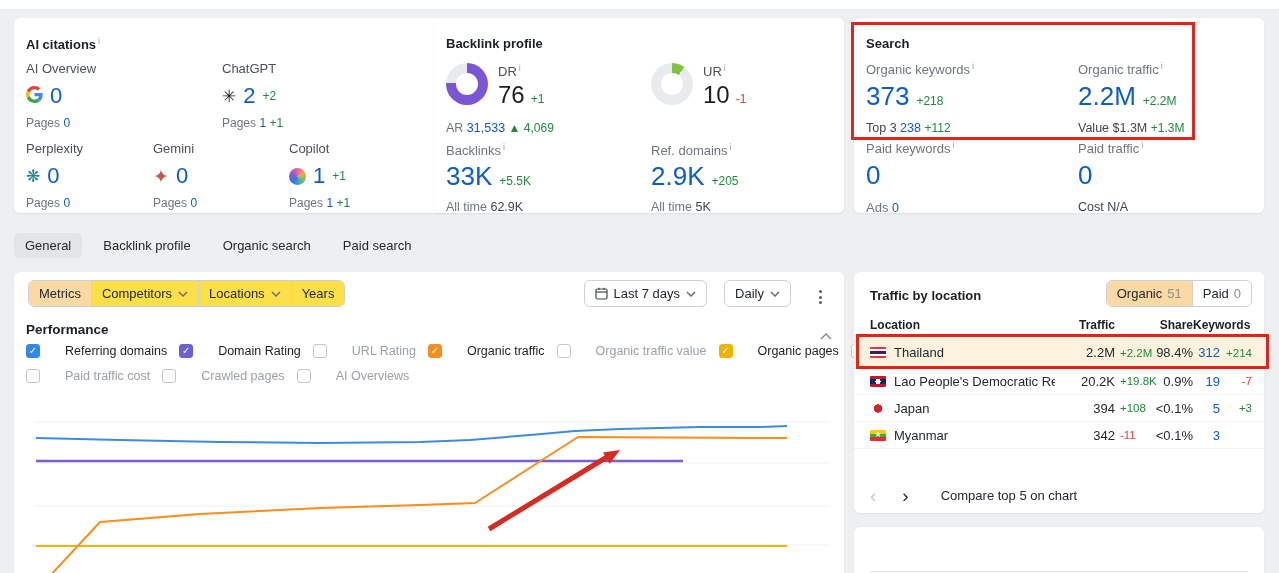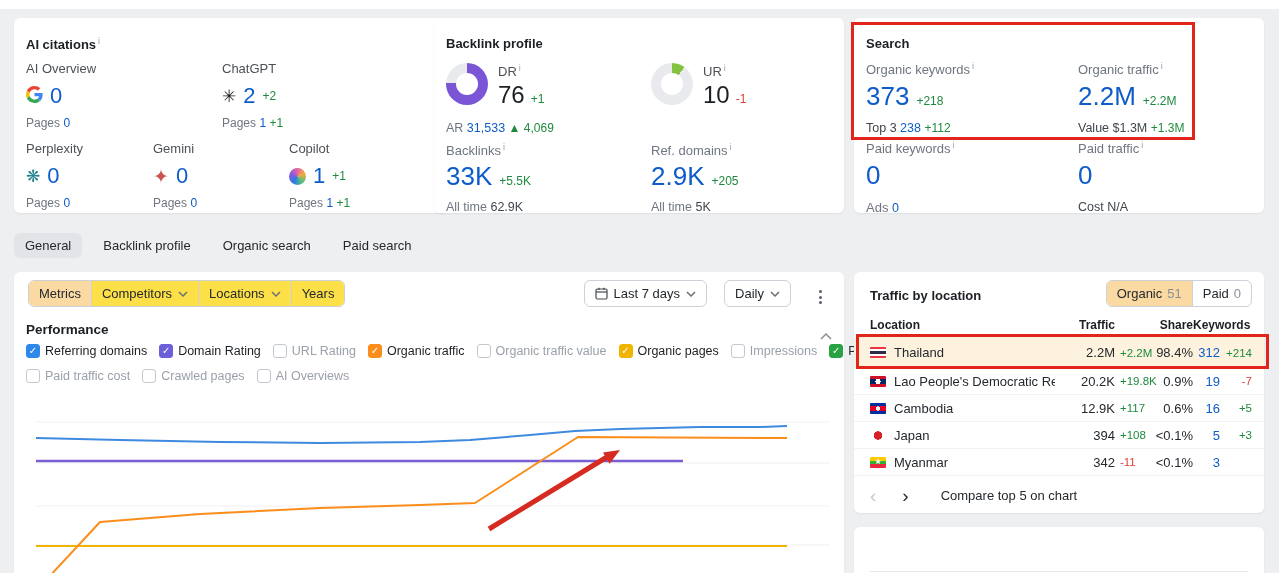--- a/index.html
+++ b/index.html
@@ -95,21 +95,21 @@
   .kebab i { width:3px; height:3px; border-radius:50%; background:#566069; }
 
   .perf-header { position:absolute; left:12px; top:50px; font-size:13.5px; font-weight:bold; color:#1c2024; }
   .perf-collapse { position:absolute; right:12px; top:54px; cursor:pointer; }
   .cb-row { position:absolute; left:12px; display:flex; align-items:center; column-gap:12px; }
   #cb-row1 { top:72px; } #cb-row2 { top:97px; }
   .cb { display:flex; align-items:center; gap:5px; cursor:pointer; }
   .cb-box { width:14px; height:14px; border:1.5px solid #c3c9cf; border-radius:3px; background:#fff;
     display:flex; align-items:center; justify-content:center; flex:none; }
   .cb-check { color:#fff; font-size:10px; line-height:1; font-weight:bold; }
-  .cb-label { font-size:12.5px; white-space:nowrap; }
+  .cb-label { font-size:12.5px; white-space:nowrap;margin-left:20px; }
 
   #chart-svg { position:absolute; left:0; top:121px; }
 
   
   #card-loc { left:854px; top:272px; width:410px; height:241px; }
   .loc-toggle { position:absolute; right:12px; top:8px; display:flex; border:1px solid #ccd1d7;
     border-radius:6px; overflow:hidden; background:#fff; }
   .loc-toggle .tbtn { font-size:13px; padding:5px 10px; cursor:pointer; display:flex; gap:5px; align-items:center; }
   .tbtn .cnt { color:#8a9097; }
   .tbtn.active { background:#fbd9a3; }
@@ -485,29 +485,20 @@
     <div class="loc-row">
       <span class="flag flag-la"></span>
       <span class="lr-name">Lao People's Democratic Reput</span>
       <span class="lr-traffic">20.2K</span>
       <span class="lr-tchg" style="color:#1f8a3e">+19.8K</span>
       <span class="lr-share">0.9%</span>
       <span class="lr-kw">19</span>
       <span class="lr-kwchg" style="color:#e0413b">-7</span>
     </div>
     <div class="loc-row">
-      <span class="flag flag-kh"></span>
-      <span class="lr-name">Cambodia</span>
-      <span class="lr-traffic">12.9K</span>
-      <span class="lr-tchg" style="color:#1f8a3e">+117</span>
-      <span class="lr-share">0.6%</span>
-      <span class="lr-kw">16</span>
-      <span class="lr-kwchg" style="color:#1f8a3e">+5</span>
-    </div>
-    <div class="loc-row">
       <span class="flag flag-jp"></span>
       <span class="lr-name">Japan</span>
       <span class="lr-traffic">394</span>
       <span class="lr-tchg" style="color:#1f8a3e">+108</span>
       <span class="lr-share">&lt;0.1%</span>
       <span class="lr-kw">5</span>
       <span class="lr-kwchg" style="color:#1f8a3e">+3</span>
     </div>
     <div class="loc-row">
       <span class="flag flag-mm"></span>

